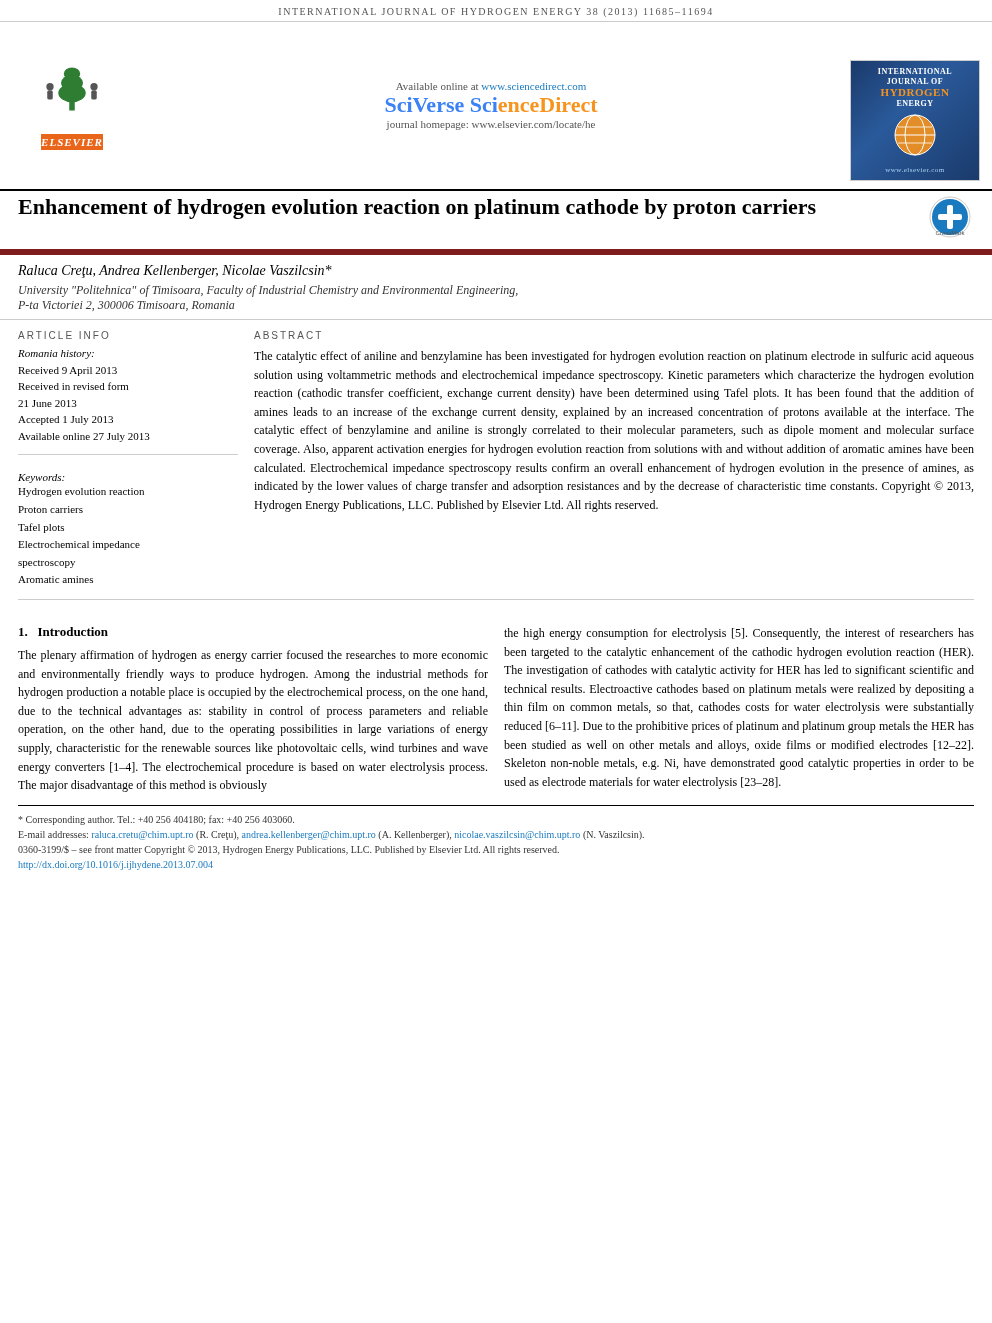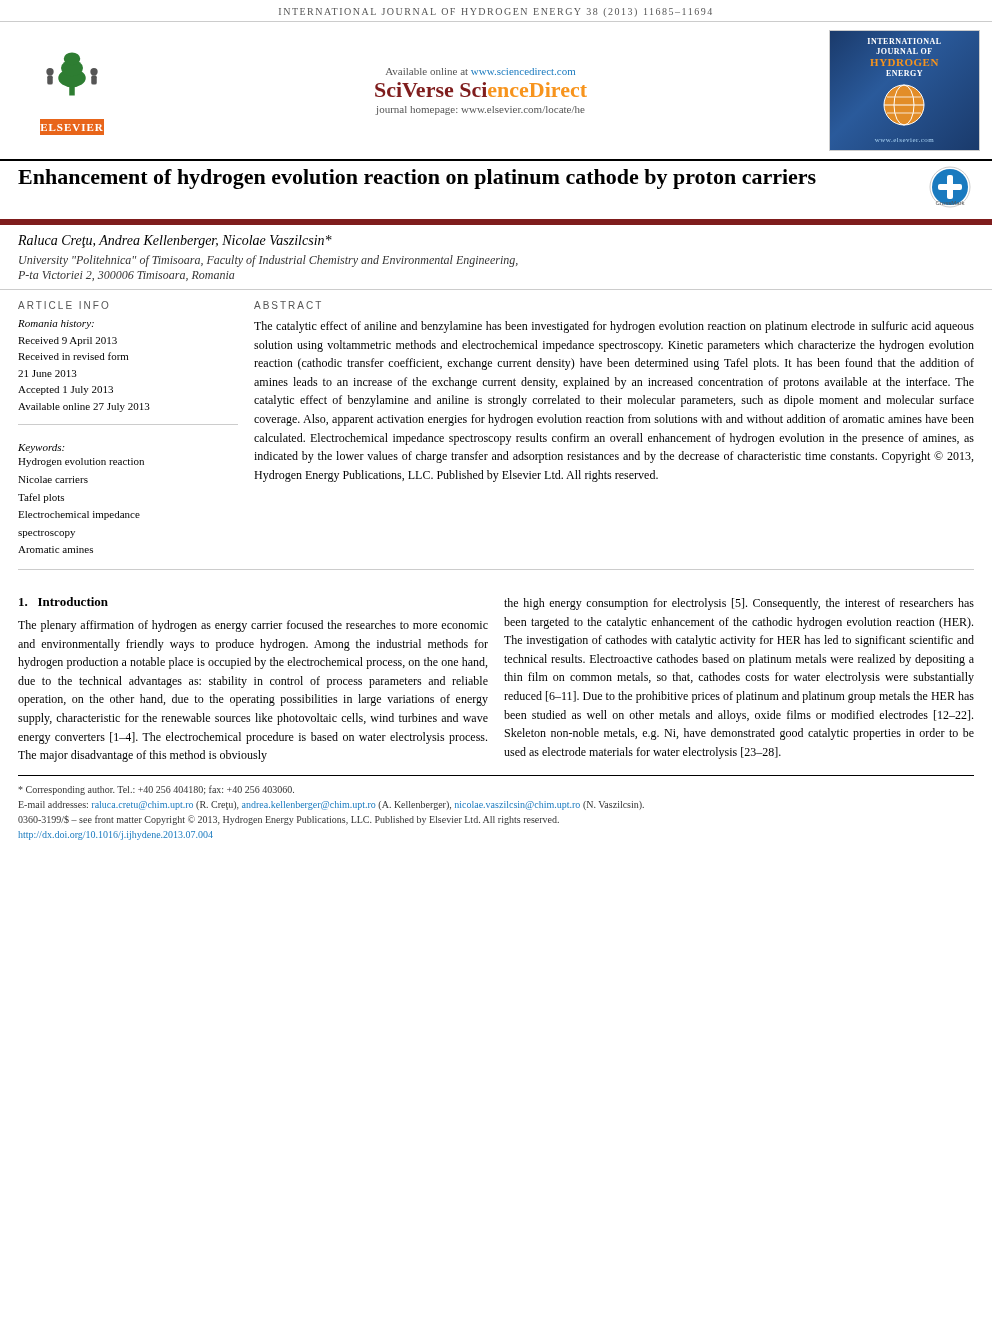--- a/index.html
+++ b/index.html
@@ -51,56 +51,58 @@
       height: 55px;
     }
     .elsevier-label {
       background: #e8651a;
       color: #fff;
       font-size: 11px;
       font-weight: bold;
       padding: 2px 0;
       letter-spacing: 1px;
       margin-top: 18px;
+      font-style: italic;
     }
     .header-center {
       flex: 1;
       display: flex;
       flex-direction: column;
       align-items: center;
       justify-content: center;
     }
     .available-online {
       font-size: 11px;
       color: #555;
     }
     .sciverse-brand {
       font-size: 22px;
       font-weight: bold;
     }
     .sciverse-sci {
-      color: #7f1d1d;
+      color: #3b82f6;
     }
     .sciverse-direct {
       color: #f7941d;
     }
     .journal-homepage {
       font-size: 11px;
       color: #555;
     }
     .header-right {
-      width: 151px;
+      width: 130px;
       flex-shrink: 0;
       border: 1px solid #ccc;
       display: flex;
       align-items: center;
       justify-content: center;
       overflow: hidden;
       background: linear-gradient(135deg, #1a3a6b 0%, #2a5a9b 40%, #1a3a6b 100%);
       position: relative;
+      margin-top: 30px;
     }
     .journal-cover-inner {
       text-align: center;
       color: #fff;
       padding: 6px;
     }
     .journal-cover-title {
       font-size: 8px;
       font-weight: bold;
       line-height: 1.2;
@@ -351,21 +353,21 @@
         <div class="history-item">Received 9 April 2013</div>
         <div class="history-item">Received in revised form</div>
         <div class="history-item">21 June 2013</div>
         <div class="history-item">Accepted 1 July 2013</div>
         <div class="history-item">Available online 27 July 2013</div>
       </div>
 
       <div class="keywords-section">
         <div class="keywords-label">Keywords:</div>
         <div class="keyword-item">Hydrogen evolution reaction</div>
-        <div class="keyword-item">Nicolae carriers</div>
+        <div class="keyword-item">Proton carriers</div>
         <div class="keyword-item">Tafel plots</div>
         <div class="keyword-item">Electrochemical impedance</div>
         <div class="keyword-item">spectroscopy</div>
         <div class="keyword-item">Aromatic amines</div>
       </div>
     </div>
 
     <div class="col-right">
       <div class="section-heading-sm">ABSTRACT</div>
       <div class="abstract-text">The catalytic effect of aniline and benzylamine has been investigated for hydrogen evolution reaction on platinum electrode in sulfuric acid aqueous solution using voltammetric methods and electrochemical impedance spectroscopy. Kinetic parameters which characterize the hydrogen evolution reaction (cathodic transfer coefficient, exchange current density) have been determined using Tafel plots. It has been found that the addition of amines leads to an increase of the exchange current density, explained by an increased concentration of protons available at the interface. The catalytic effect of benzylamine and aniline is strongly correlated to their molecular parameters, such as dipole moment and molecular surface coverage. Also, apparent activation energies for hydrogen evolution reaction from solutions with and without addition of aromatic amines have been calculated. Electrochemical impedance spectroscopy results confirm an overall enhancement of hydrogen evolution in the presence of amines, as indicated by the lower values of charge transfer and adsorption resistances and by the decrease of characteristic time constants. Copyright © 2013, Hydrogen Energy Publications, LLC. Published by Elsevier Ltd. All rights reserved.</div>

